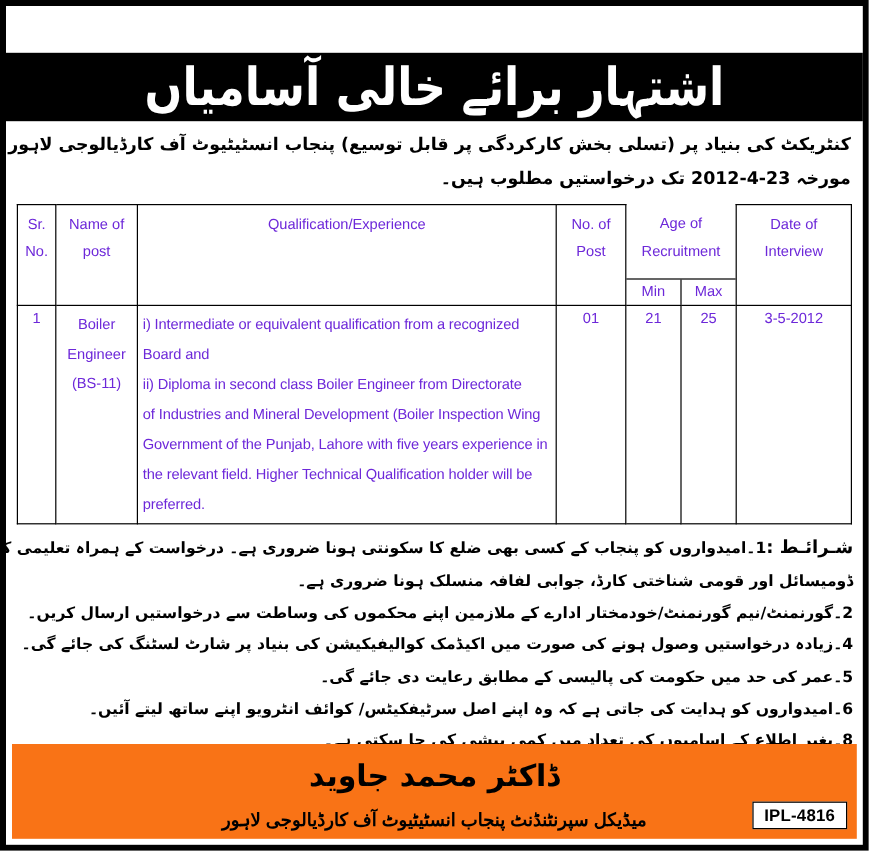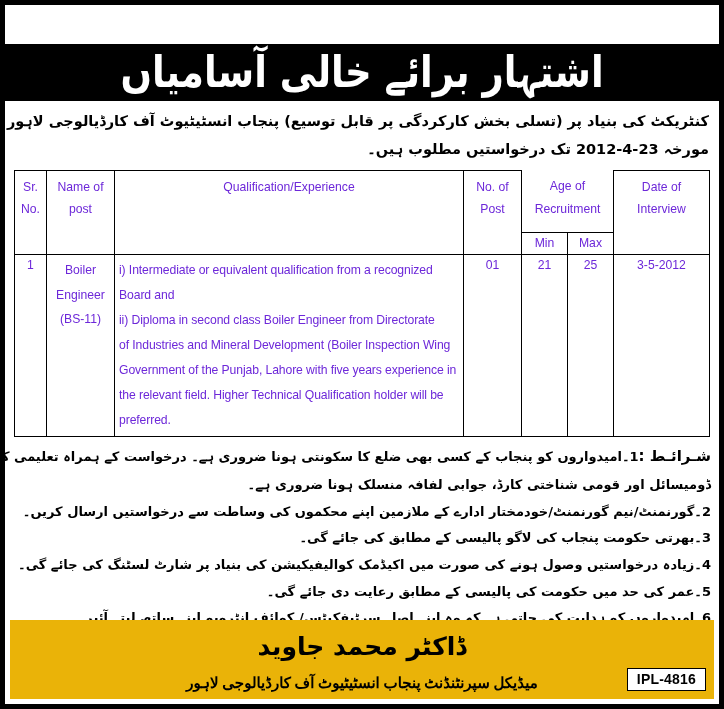--- a/index.html
+++ b/index.html
@@ -129,38 +129,38 @@
     letter-spacing: 2px;
   }
 
   
   .footer {
     position: absolute;
     left: 5px;
     right: 5px;
     bottom: 5px;
     height: 79px;
-    background: #eab308;
+    background: #f97316;
     overflow: hidden;
   }
   .sign-name {
     text-align: center;
     direction: rtl;
     font-family: "DejaVu Sans", sans-serif;
     font-size: 25px;
     font-weight: bold;
     color: #000;
     padding-top: 12px;
     line-height: 1.2;
     white-space: nowrap;
   }
   .sign-desig {
     text-align: center;
     direction: rtl;
-    font-family: Liberation Serif, serif;
+    font-family: Liberation Sans, sans-serif;
     font-size: 15px;
     font-weight: 600;
     color: #000;
     padding-top: 12px;
     line-height: 1.3;
     white-space: nowrap;
   }
   .ipl-code {
     position: absolute;
     right: 8px;
@@ -266,21 +266,20 @@
           <td class="c-center">3-5-2012</td>
         </tr>
       </tbody>
     </table>
   </div>
 
   <div class="conds">
     <span class="cline"><span class="cond-label">شـرائـط :</span><span>1۔امیدواروں کو پنجاب کے کسی بھی ضلع کا سکونتی ہونا ضروری ہے۔ درخواست کے ہمراہ تعلیمی کوالیفیکیشن کی مصدقہ نقول 2 عدد تازہ پاسپورٹ سائز تصاویر، ہائٹ/</span></span>
     <span class="cline">ڈومیسائل اور قومی شناختی کارڈ، جوابی لفافہ منسلک ہونا ضروری ہے۔</span>
     <span class="cline">2۔گورنمنٹ/نیم گورنمنٹ/خودمختار ادارے کے ملازمین اپنے محکموں کی وساطت سے درخواستیں ارسال کریں۔</span>
-    <span class="cline">3۔بھرتی حکومت پنجاب کی لاگو پالیسی کے مطابق کی جائے گی۔</span>
     <span class="cline">4۔زیادہ درخواستیں وصول ہونے کی صورت میں اکیڈمک کوالیفیکیشن کی بنیاد پر شارٹ لسٹنگ کی جائے گی۔</span>
     <span class="cline">5۔عمر کی حد میں حکومت کی پالیسی کے مطابق رعایت دی جائے گی۔</span>
     <span class="cline">6۔امیدواروں کو ہدایت کی جاتی ہے کہ وہ اپنے اصل سرٹیفکیٹس/ کوائف انٹرویو اپنے ساتھ لیتے آئیں۔</span>
     <span class="cline">8۔بغیر اطلاع کے اسامیوں کی تعداد میں کمی بیشی کی جا سکتی ہے۔</span>
   </div>
 
   <div class="footer">
     <div class="sign-name">ڈاکٹر محمد جاوید</div>
     <div class="sign-desig">میڈیکل سپرنٹنڈنٹ پنجاب انسٹیٹیوٹ آف کارڈیالوجی لاہور</div>
     <div class="ipl-code">IPL-4816</div>

